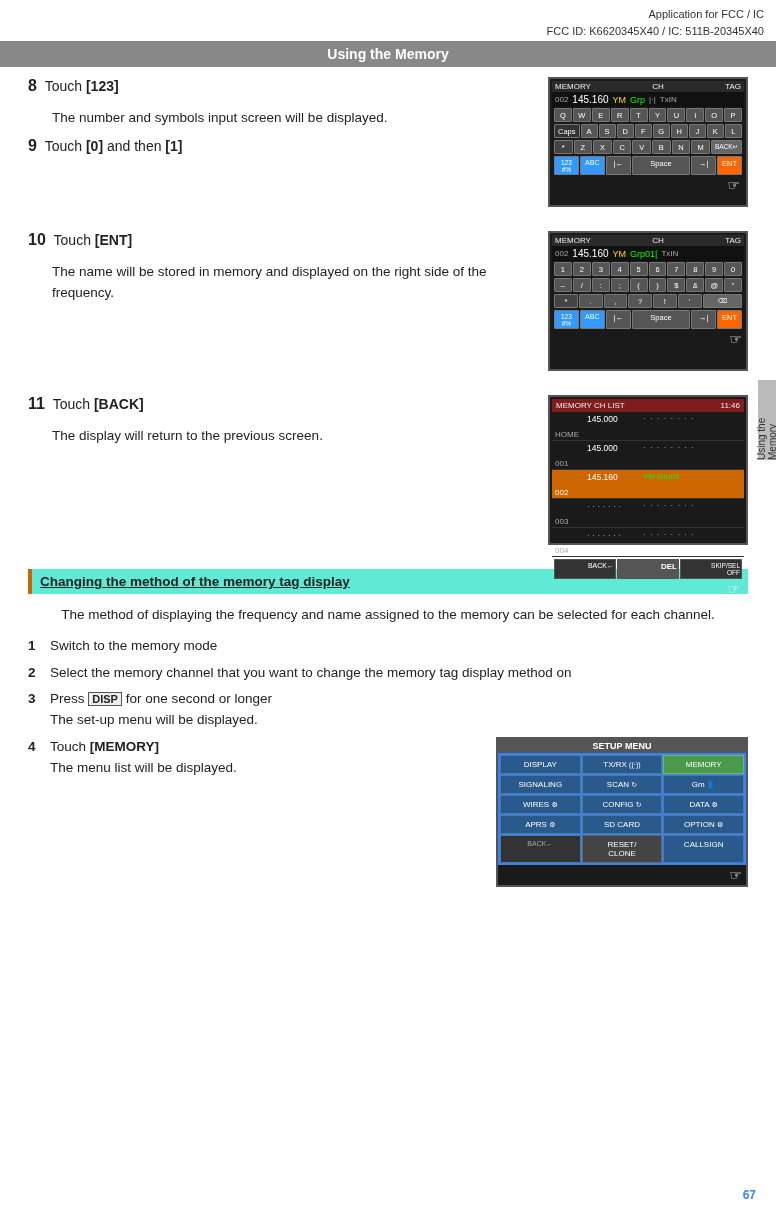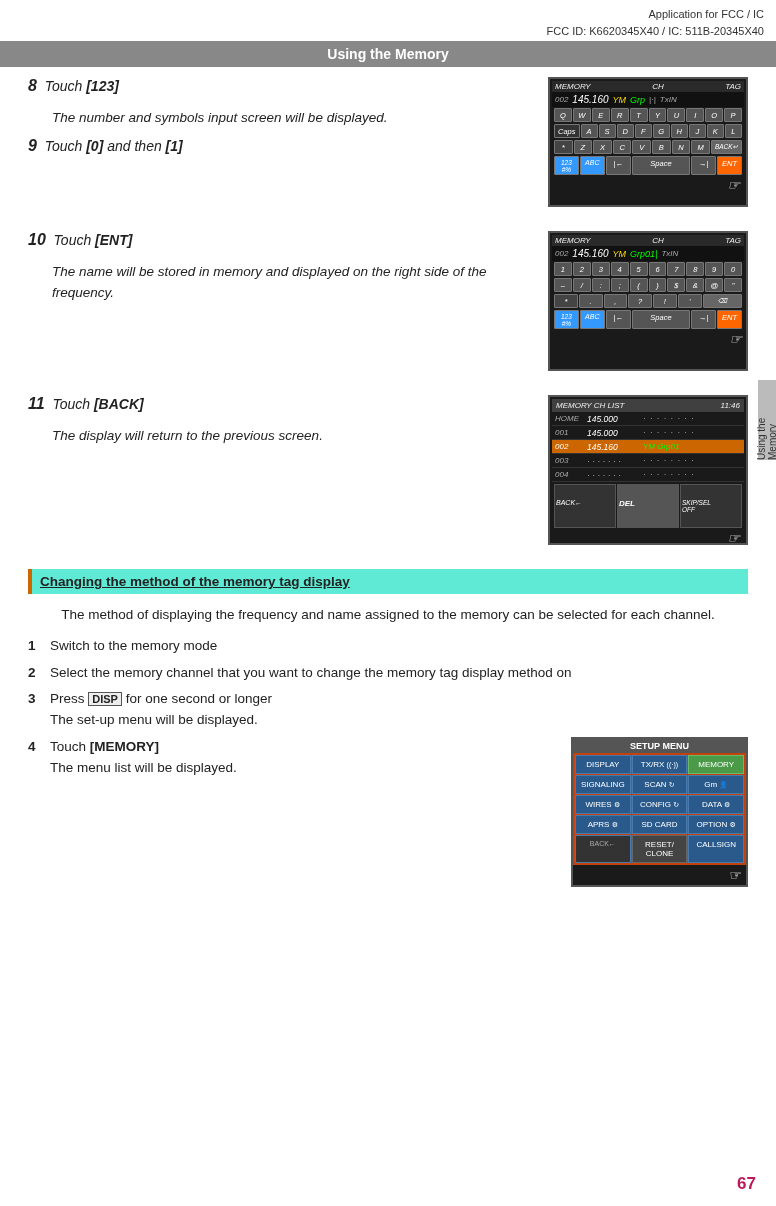--- a/index.html
+++ b/index.html
@@ -108,60 +108,60 @@
 
     .cursor-hand {
       text-align: right;
       padding: 1px 4px;
       font-size: 14px;
     }
 
     
     
     .mem-list-top {
-      background: #404040;
+      background: #7f1d1d;
       display: flex;
       justify-content: space-between;
       padding: 2px 4px;
       font-size: 8px;
       color: #eee;
     }
 
     .mem-row {
       display: flex;
       gap: 4px;
       padding: 1.5px 3px;
       font-size: 8.5px;
       color: #fff;
       border-bottom: 1px solid #333;
     }
 
     .mem-row.active-row {
       background: #cc6600;
     }
 
-    .mem-ch { width: 28px; color: #aaa; font-size: 8px; }
+    .mem-ch { width: 28px; color: #aaa; font-size: 8px; margin-top: 16px; }
     .mem-freq { color: #fff; width: 52px; }
     .mem-dots { color: #aaa; flex: 1; letter-spacing: 1px; font-size: 8px; }
     .mem-name { color: #00ff00; font-size: 8px; }
 
     .mem-btn-row {
       display: flex;
       gap: 1px;
       padding: 1px 2px;
       margin-top: 1px;
     }
 
     .mem-btn {
       flex: 1;
       background: #333;
       color: #fff;
-      text-align: left;
+      text-align: right;
       font-size: 7px;
-      padding: 14px 1px;
+      padding: 2px 1px;
       border: 1px solid #555;
     }
 
     .mem-btn.del { background: #555; font-size: 8px; font-weight: bold; }
     .mem-btn.skip { background: #333; font-size: 6.5px; }
 
     
     .section-divider {
       background: #5eead4;
       border-left: 4px solid #cc6600;
@@ -194,39 +194,39 @@
 
     .num-label {
       font-weight: bold;
       min-width: 16px;
     }
 
     
     .setup-screen {
       border: 2px solid #555;
       background: #1a1a1a;
-      width: 177px;
+      width: 252px;
       flex-shrink: 0;
     }
 
     .setup-title {
       background: #555;
       color: #fff;
       text-align: center;
       font-size: 9px;
       padding: 2px;
       font-weight: bold;
     }
 
     .setup-grid {
       display: grid;
       grid-template-columns: 1fr 1fr 1fr;
       gap: 1px;
       padding: 2px;
-      background: #c2410c;
+      background: #3b82f6;
     }
 
     .setup-btn {
       background: #2a5a8c;
       color: #fff;
       text-align: center;
       font-size: 8px;
       padding: 4px 2px;
       border: 1px solid #4a7aac;
     }
@@ -243,25 +243,25 @@
 
     .setup-btn.back {
       background: #333;
       color: #aaa;
       font-size: 7px;
     }
 
     
     .page-num {
       position: absolute;
-      bottom: 12px;
+      bottom: 4px;
       right: 20px;
-      font-size: 17px;
+      font-size: 12px;
       font-weight: bold;
-      color: #be185d;
+      color: #3b82f6;
     }
 
     .right-tab {
       position: absolute;
       right: 0;
       top: 380px;
       background: #bbb;
       width: 18px;
       height: 80px;
       display: flex;
@@ -274,21 +274,20 @@
       font-size: 10px;
       color: #333;
       transform: rotate(180deg);
     }
 
     .step-block {
       display: flex;
       align-items: flex-start;
       margin-bottom: 24px;
       gap: 0;
-      font-style: italic;
     }
 
     .step-left {
       flex: 1;
     }
 
     .indent {
       padding-left: 24px;
       font-size: 13.5px;
       line-height: 1.55;

